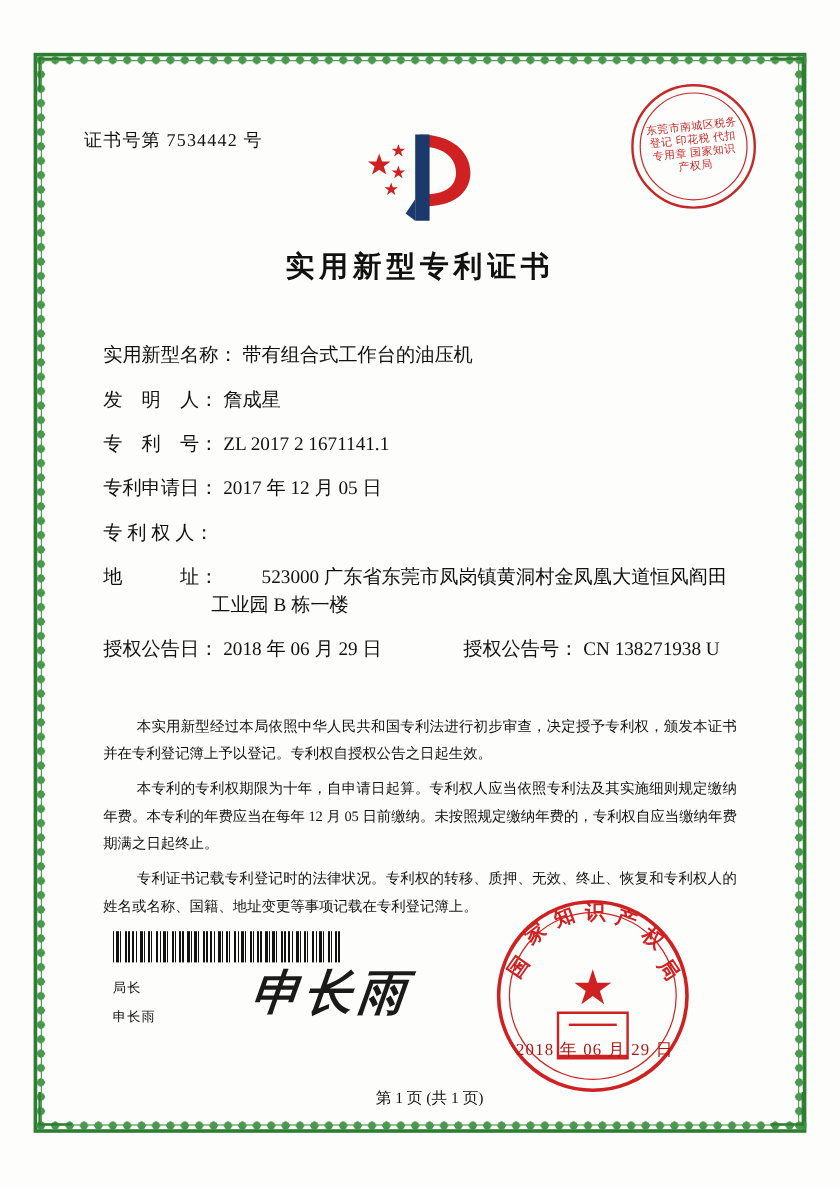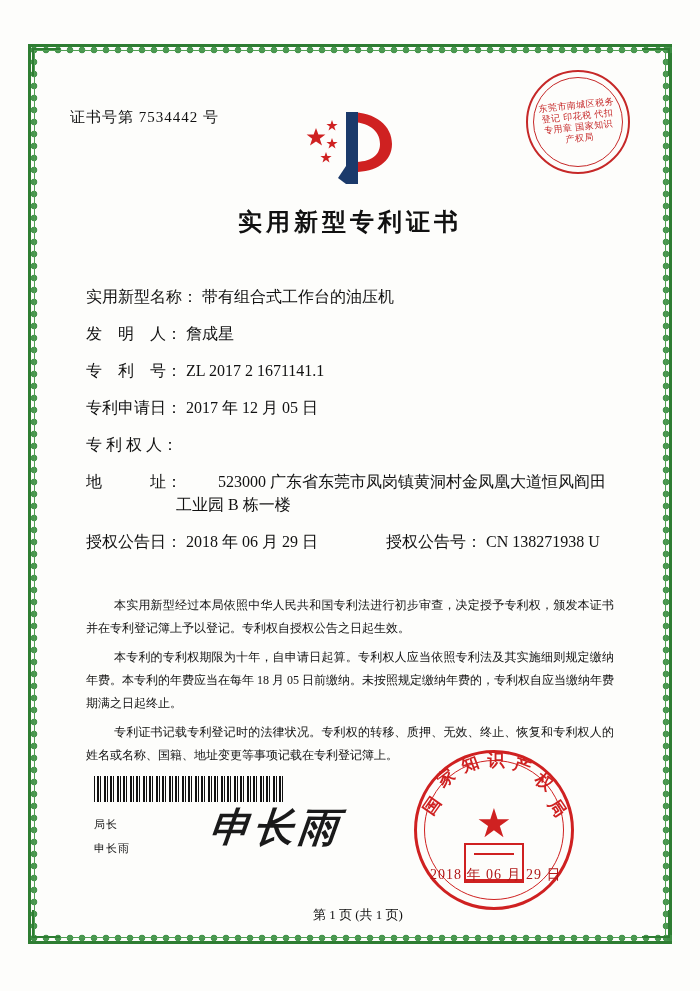--- a/index.html
+++ b/index.html
@@ -380,21 +380,21 @@
       <div class="col-b">
         <div class="field-label">授权公告号：</div>
         <div class="field-value">CN 138271938 U</div>
       </div>
     </div>
 
   </div>
 
   <div class="paras">
     <p>本实用新型经过本局依照中华人民共和国专利法进行初步审查，决定授予专利权，颁发本证书并在专利登记簿上予以登记。专利权自授权公告之日起生效。</p>
-    <p>本专利的专利权期限为十年，自申请日起算。专利权人应当依照专利法及其实施细则规定缴纳年费。本专利的年费应当在每年 18 月 05 日前缴纳。未按照规定缴纳年费的，专利权自应当缴纳年费期满之日起终止。</p>
+    <p>本专利的专利权期限为十年，自申请日起算。专利权人应当依照专利法及其实施细则规定缴纳年费。本专利的年费应当在每年 12 月 05 日前缴纳。未按照规定缴纳年费的，专利权自应当缴纳年费期满之日起终止。</p>
     <p>专利证书记载专利登记时的法律状况。专利权的转移、质押、无效、终止、恢复和专利权人的姓名或名称、国籍、地址变更等事项记载在专利登记簿上。</p>
   </div>
 
   <div class="barcode"></div>
 
   <div class="sig-label">
     <div>局长</div>
     <div>申长雨</div>
   </div>
   <div class="sig-script">申长雨</div>

